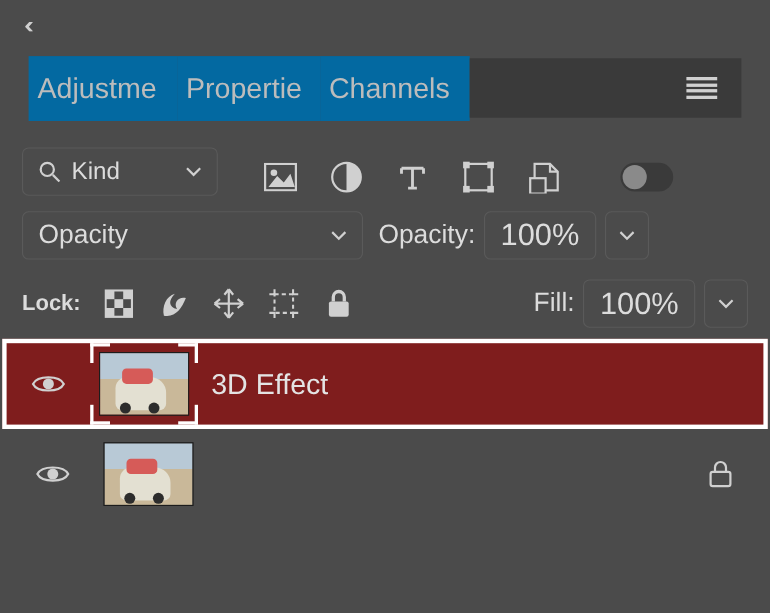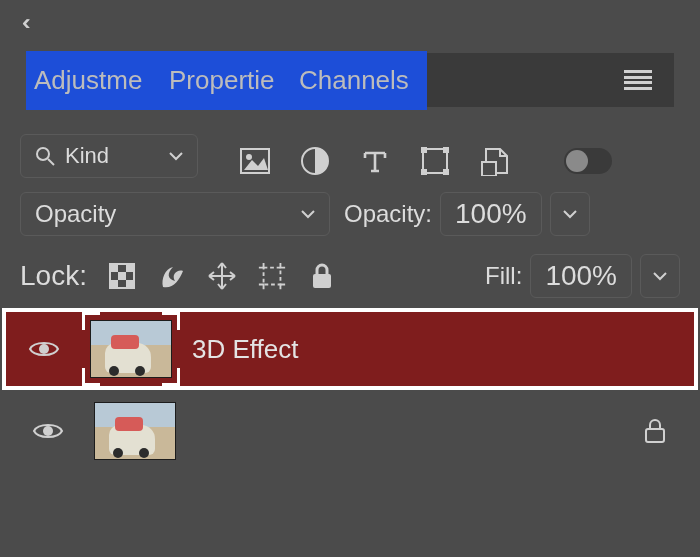--- a/index.html
+++ b/index.html
@@ -39,21 +39,21 @@
     white-space: nowrap;
     overflow: hidden;
     cursor: pointer;
   }
   .tab.active {
     background: #4b4b4b;
     color: #ffffff;
     font-weight: 500;
   }
   .tab.inactive {
-    background: #1d4ed8;
+    background: #0369a1;
   }
   .tab.adjust { width: 135px; }
   .tab.prop   { width: 130px; }
   .tab.chan   { width: 136px; }
   .tab.layers { width: 106px; }
   .tab-gutter {
     flex: 1;
     background: #3a3a3a;
     height: 54px;
     display: flex;
@@ -179,21 +179,21 @@
     align-items: center;
     justify-content: center;
     cursor: pointer;
   }
   .lock-row {
     display: flex;
     align-items: center;
     gap: 18px;
     margin: 18px 0 10px 0;
   }
-  .lock-label { font-size: 28px; color: #dcdcdc; margin-right: 2px;}
+  .lock-label { font-size: 20px; color: #dcdcdc; margin-right: 2px; font-weight: bold;}
   .lock-icons { display: flex; align-items: center; gap: 20px; }
   .lock-icons .licon {
     width: 30px; height: 30px;
     display:flex;align-items:center;justify-content:center;
     cursor:pointer;
   }
   .fill-group { margin-left: auto; }
   .layers-list { margin-top: 6px; }
   .layer-row {
     display: flex;

